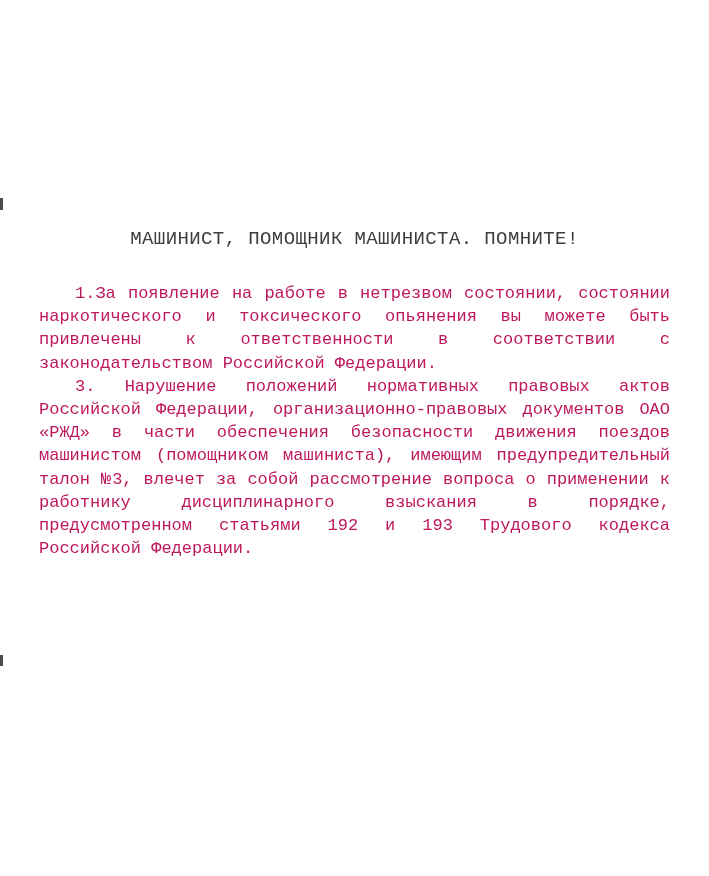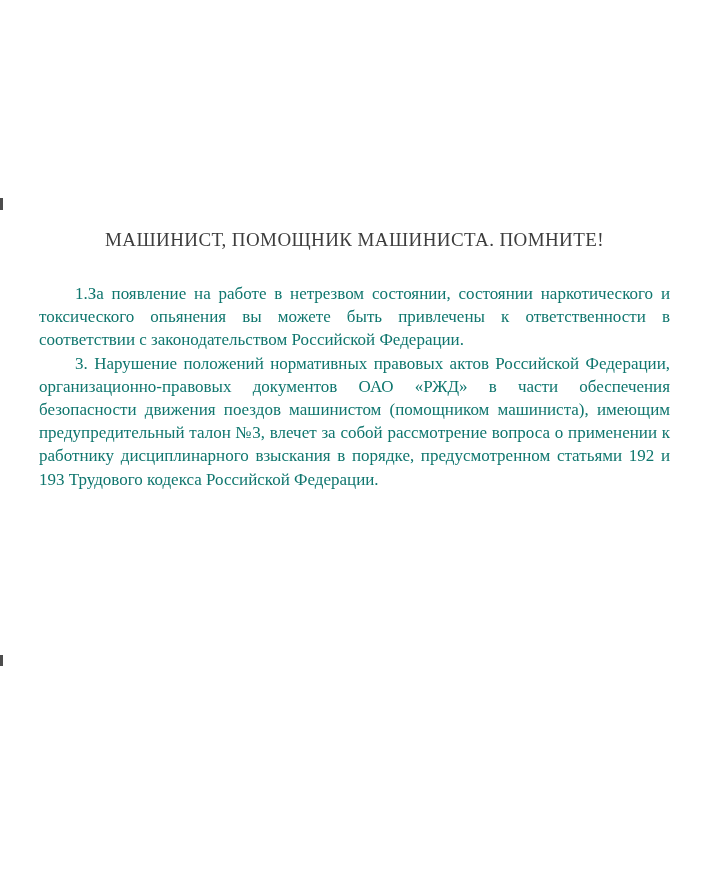--- a/index.html
+++ b/index.html
@@ -1,15 +1,15 @@
 <!DOCTYPE html>
 <html><head>
 <meta charset="utf-8">
 <style>
-  * { margin: 0; padding: 0; box-sizing: border-box; }
+  * { margin: 0; padding: 0; box-sizing: border-box; font-family: Liberation Mono, monospace; }
   html, body { background: #ffffff; }
   .page {
     position: relative;
     width: 709px;
     height: 876px;
     background: #ffffff;
     overflow: hidden;
     font-family: "Liberation Serif", "DejaVu Serif", serif;
   }
   .content {
@@ -26,21 +26,21 @@
     text-align: center;
     letter-spacing: 0.4px;
     margin-bottom: 30px;
     color: #3d3d3d;
   }
   .para {
     font-size: 17px;
     line-height: 23.2px;
     text-align: justify;
     text-indent: 36px;
-    color: #0f766e;
+    color: #be185d;
   }
   .edge-mark {
     position: absolute;
     left: 0;
     background: #4d4d4d;
   }
   .edge-mark.top    { top: 198px; width: 3px; height: 12px; }
   .edge-mark.bottom { top: 655px; width: 3px; height: 11px; }
 </style>
 </head>

